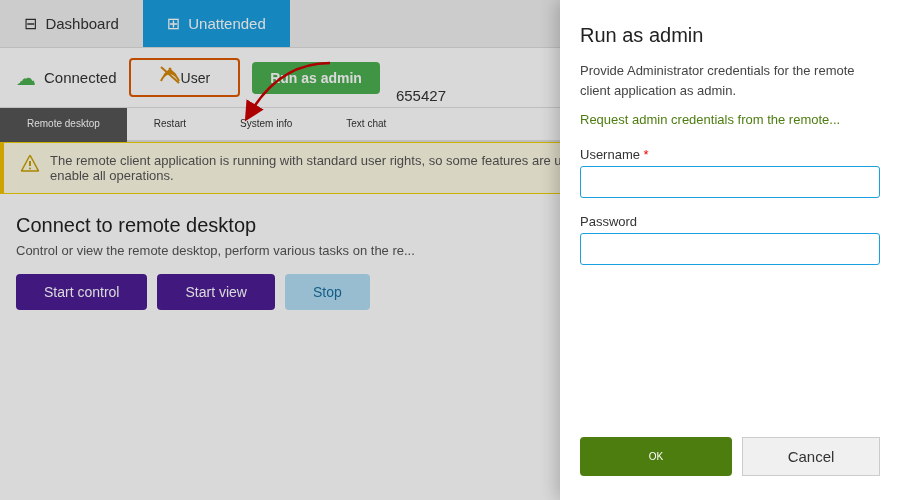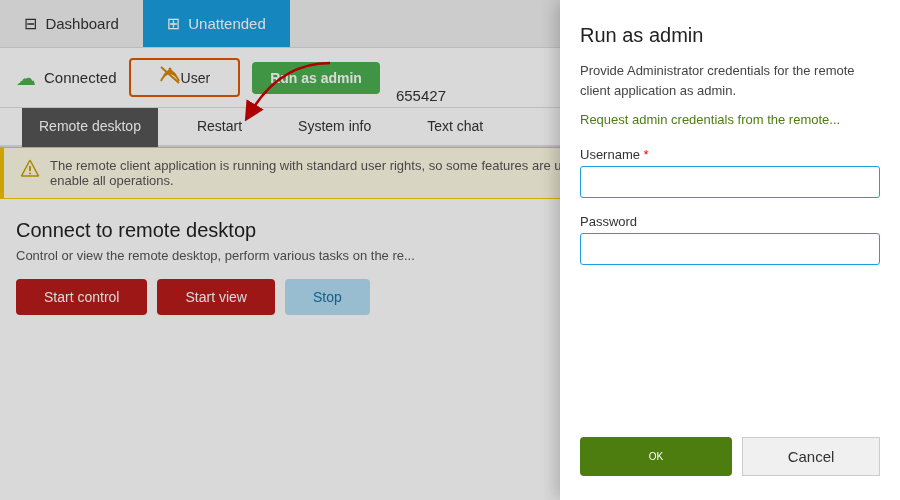--- a/index.html
+++ b/index.html
@@ -86,27 +86,26 @@
       margin-top: 36px;
     }
 
     
     .sub-tabs {
       display: flex;
       background: #fff;
       border-bottom: 2px solid #e0e0e0;
     }
     .sub-tab {
-      padding: 10px 17px;
-      cursor: pointer;
-      font-size: 14px;
+      padding: 10px 27px;
+      cursor: pointer;
+      font-size: 10px;
       color: #333;
       border-bottom: 3px solid transparent;
       margin-bottom: -2px;
-      margin-left: 22px;
     }
     .sub-tab.active {
       background: #555;
       color: #fff;
       border-radius: 0;
     }
 
     
     .warning-bar {
       background: #fffbe6;
@@ -140,21 +139,21 @@
     .main-content p {
       font-size: 13px;
       color: #555;
       margin-bottom: 16px;
     }
     .action-buttons {
       display: flex;
       gap: 10px;
     }
     .btn-blue {
-      background: #b91c1c;
+      background: #4c1d95;
       color: #fff;
       border: none;
       border-radius: 4px;
       padding: 10px 28px;
       cursor: pointer;
       font-size: 14px;
     }
     .btn-light-blue {
       background: #b3dff5;
       color: #1a6ea0;

